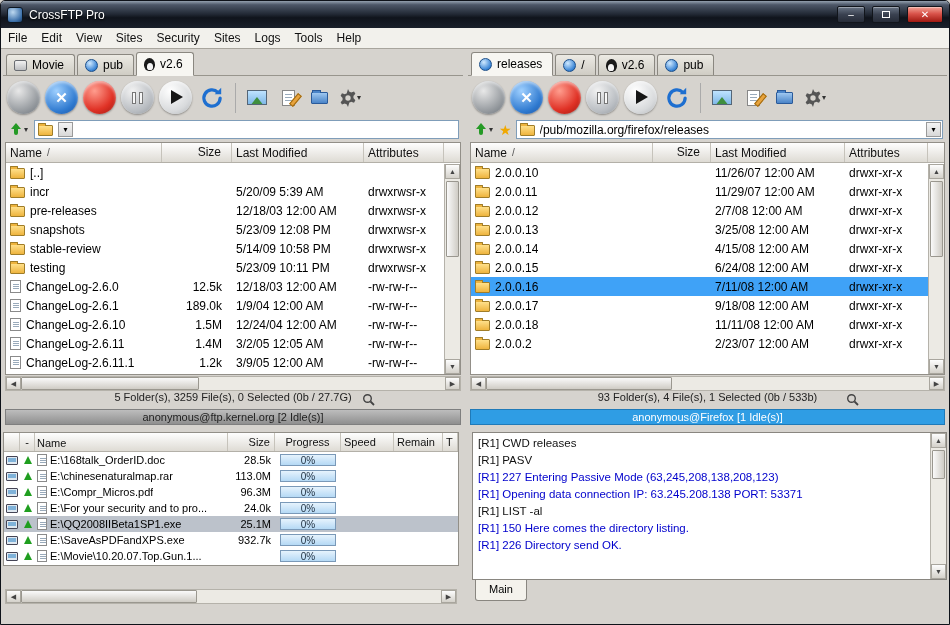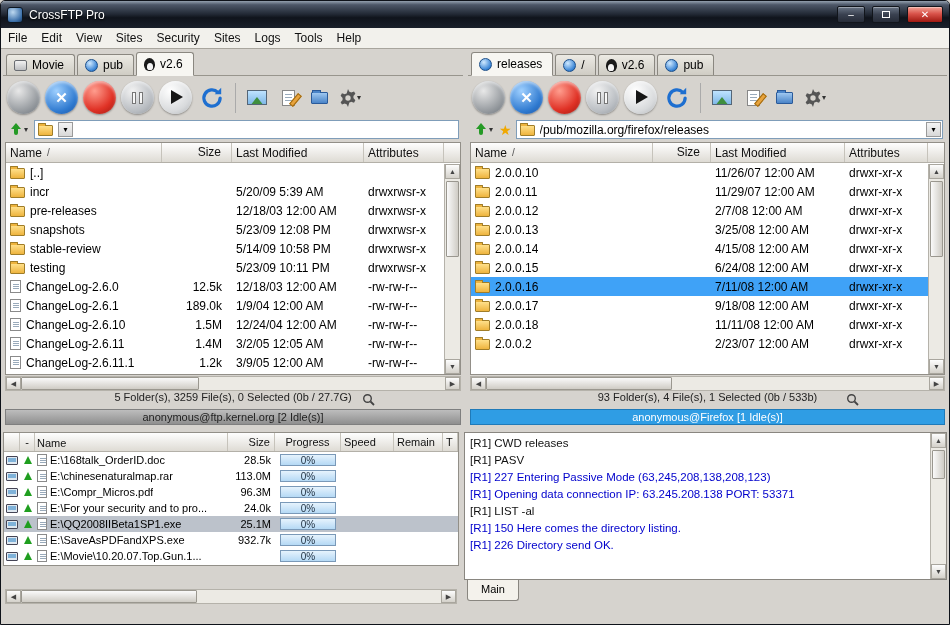--- a/index.html
+++ b/index.html
@@ -132,21 +132,21 @@
 .q-remain{width:49px}
 .q-t{flex:1 1 auto}
 .qi-pc{width:12px;height:9px;background:#dfe8f0;border:1px solid #445;position:relative;border-radius:1px;display:inline-block}
 .qi-pc::after{content:"";position:absolute;left:1px;top:1px;right:1px;bottom:2px;background:#7fb2d9}
 .qi-up{width:0;height:0;border-left:4px solid transparent;border-right:4px solid transparent;border-bottom:8px solid #1f9e1f;display:inline-block}
 .ico-file.qfile{width:10px;height:12px}
 .pbar{width:56px;height:12px;border:1px solid #7a99b8;background:linear-gradient(var(--progress-fill,#e6f3fd),#b5d9f5);font-size:10px;text-align:center;line-height:11px;color:#234}
 .queuewrap .hscroll{margin-top:auto;margin-bottom:20px}
 
 
-.logwrap{flex:1;margin-left:5px;display:flex;flex-direction:column;min-width:0}
+.logwrap{flex:1;margin-left:13px;display:flex;flex-direction:column;min-width:0}
 .logarea{flex:0 0 148px;background:#fff;border:1px solid #898680;position:relative;padding:2px 18px 2px 5px;overflow:hidden}
 .logline{font-size:11.5px;line-height:17px;white-space:nowrap;overflow:hidden}
 .logline.blue{color:var(--log-blue,#0000cc)}
 .logline.black{color:#111}
 .logarea .vscroll{top:0;border-left:1px solid #b5b2aa}
 .logtabs{flex:0 0 21px;display:flex;padding-left:3px}
 .logtab{padding:3px 13px;font-size:11px;background:#f4f2ec;border:1px solid #898680;border-top:1px solid #f4f2ec;margin-top:-1px;border-radius:0 0 3px 3px}
 </style>
 </head>
 <body>

